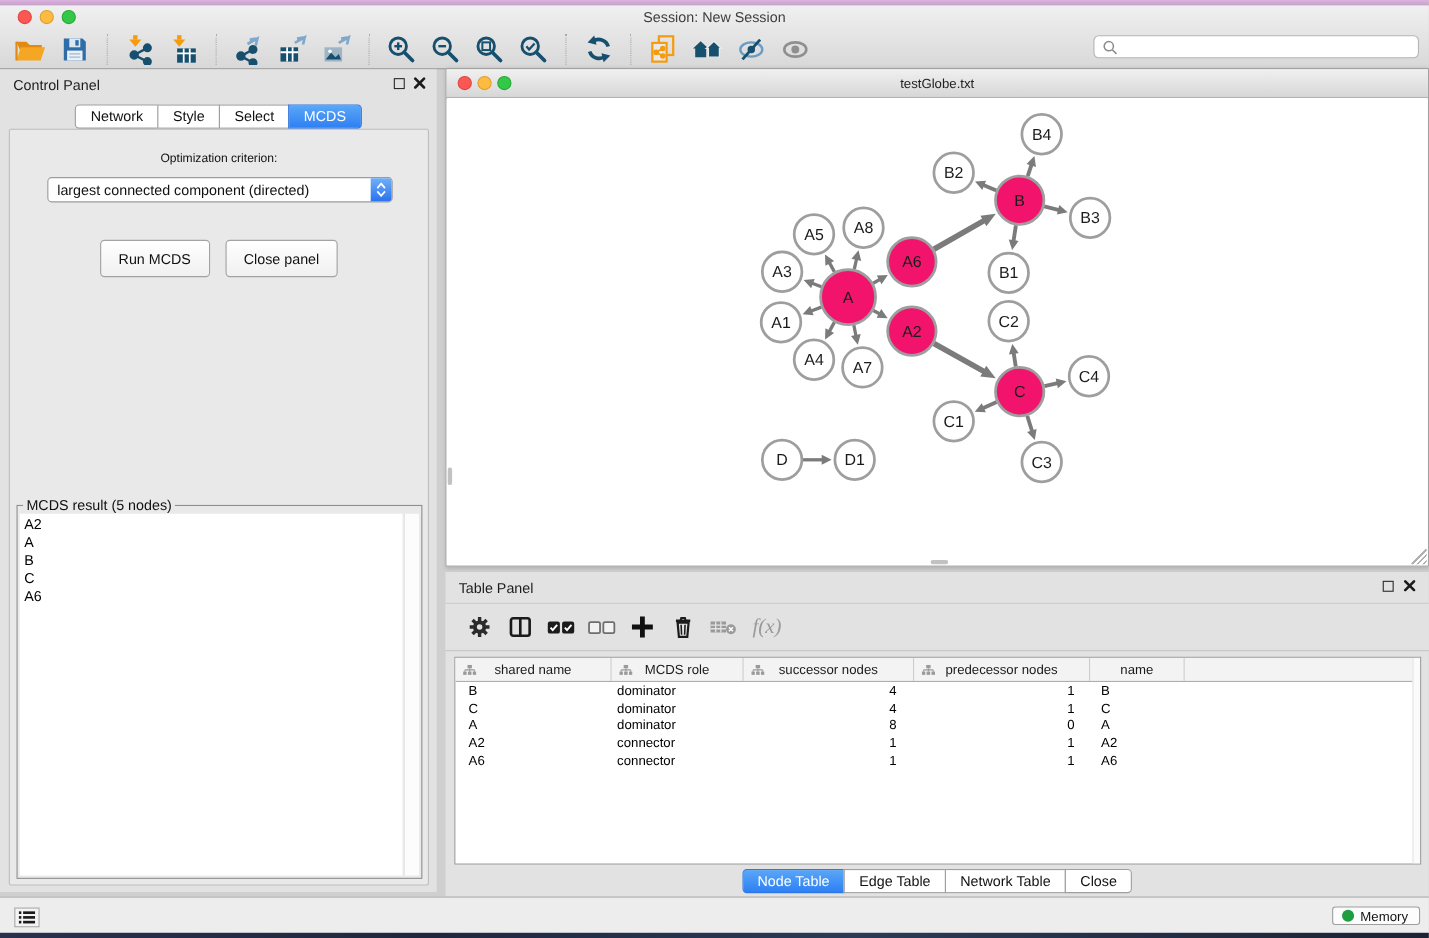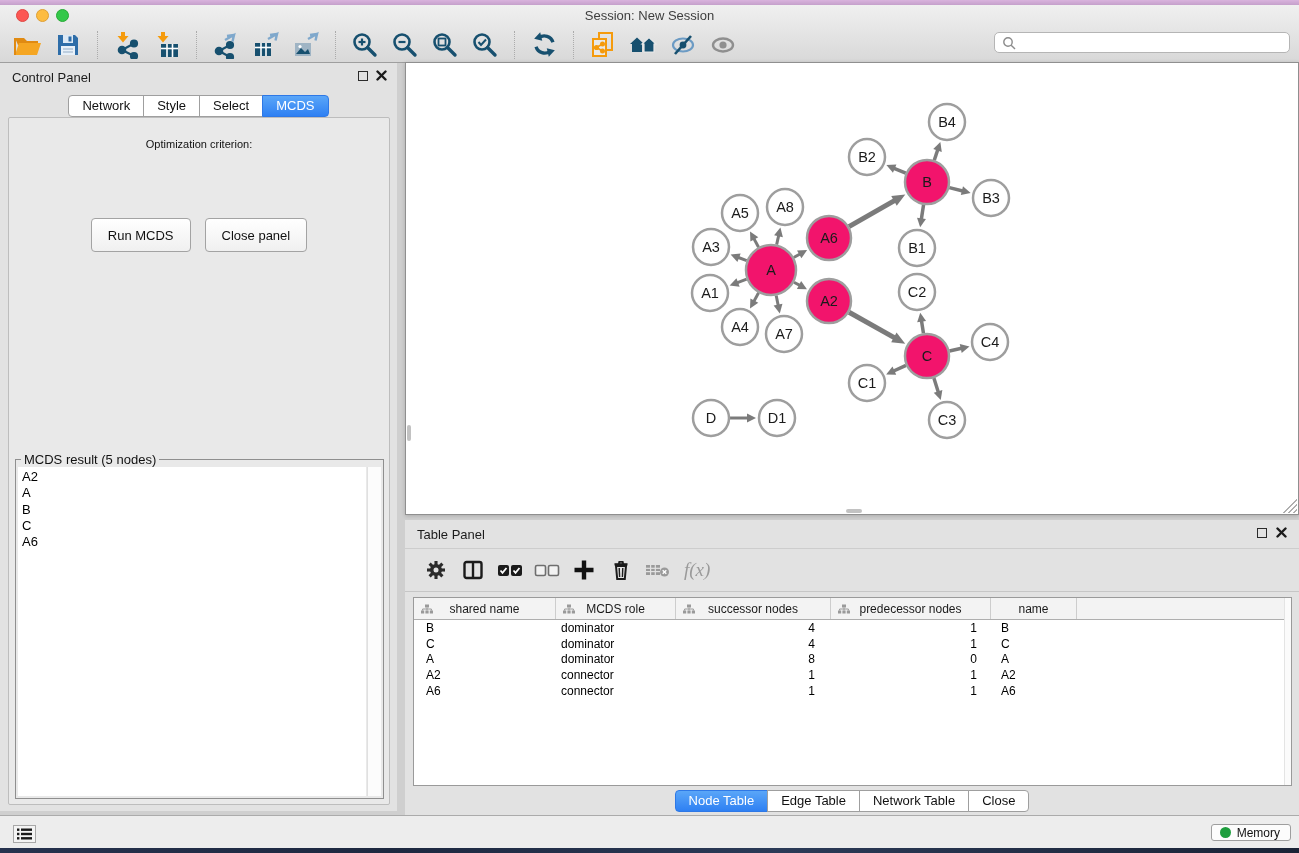--- a/index.html
+++ b/index.html
@@ -308,40 +308,57 @@
   </div>
   <div class="seg-tabs" id="cp-tabs">
       <div class="seg-tab">Network</div>
       <div class="seg-tab">Style</div>
       <div class="seg-tab">Select</div>
       <div class="seg-tab active">MCDS</div>
     </div>
 
   <div class="cp-pane">
     <div class="opt-label">Optimization criterion:</div>
+    <div class="dropdown">
+      <span class="dd-text">largest connected component (directed)</span>
+      <span class="dd-spinner">
+        <svg width="9" height="6" viewBox="0 0 9 6">
+            <path d="M1 5 L4.5 1 L8 5" fill="none" stroke="#fff" stroke-width="1.6"></path>
+          </svg>
+        <svg width="9" height="6" viewBox="0 0 9 6">
+            <path d="M1 1 L4.5 5 L8 1" fill="none" stroke="#fff" stroke-width="1.6"></path>
+          </svg>
+      </span>
+    </div>
     <div class="cp-buttons">
       <button class="mac-btn">Run MCDS</button>
       <button class="mac-btn">Close panel</button>
     </div>
 
     <div class="result-fieldset">
       <span class="result-legend">MCDS result (5 nodes)</span>
       <div class="result-list" id="result-list">
           <div class="result-item">A2</div>
           <div class="result-item">A</div>
           <div class="result-item">B</div>
           <div class="result-item">C</div>
           <div class="result-item">A6</div>
         </div>
       <div class="result-scroll"></div>
     </div>
   </div>
 </div>
 
 <div class="net-window">
+  <div class="net-titlebar">
+    <span class="traffic t-red nt-red"></span>
+    <span class="traffic t-yel nt-yel"></span>
+    <span class="traffic t-grn nt-grn"></span>
+    <div class="net-title">testGlobe.txt</div>
+  </div>
   <div class="net-canvas">
     <svg id="graph-svg" width="892" height="425">
         <line x1="340.67187055376144" y1="189.17290126661456" x2="330.19952401902617" y2="193.12149094364588" stroke="#7B7B7B" stroke-width="3"></line>
         <polygon points="323.64964301426966,195.5911182077344 330.4833010648997,188.20524536513423 333.65853611872785,196.62652094267835" fill="#7B7B7B"></polygon>
         <line x1="387.93022338549434" y1="192.25580905086764" x2="394.7781866024685" y2="195.91592732200905" stroke="#7B7B7B" stroke-width="3"></line>
         <polygon points="400.95170828317856,199.21556822031957 390.89312554478033,198.94186528866248 395.1355209854653,191.00448027060673" fill="#7B7B7B"></polygon>
         <line x1="340.7226009501467" y1="170.69366369755625" x2="331.14489128445746" y2="167.02220832570868" stroke="#7B7B7B" stroke-width="3"></line>
         <polygon points="324.60866846334307,164.5166562442815 334.6230955714076,163.53622282111434 331.40167146671547,171.9399378768328" fill="#7B7B7B"></polygon>
         <line x1="352.57792938034044" y1="202.84058146195474" x2="347.37761451347956" y2="212.40245073327952" stroke="#7B7B7B" stroke-width="3"></line>
         <polygon points="344.03321088510967,218.55183804995966 344.37998084657664,208.49550916741885 352.28633596802246,212.79545668960873" fill="#7B7B7B"></polygon>

